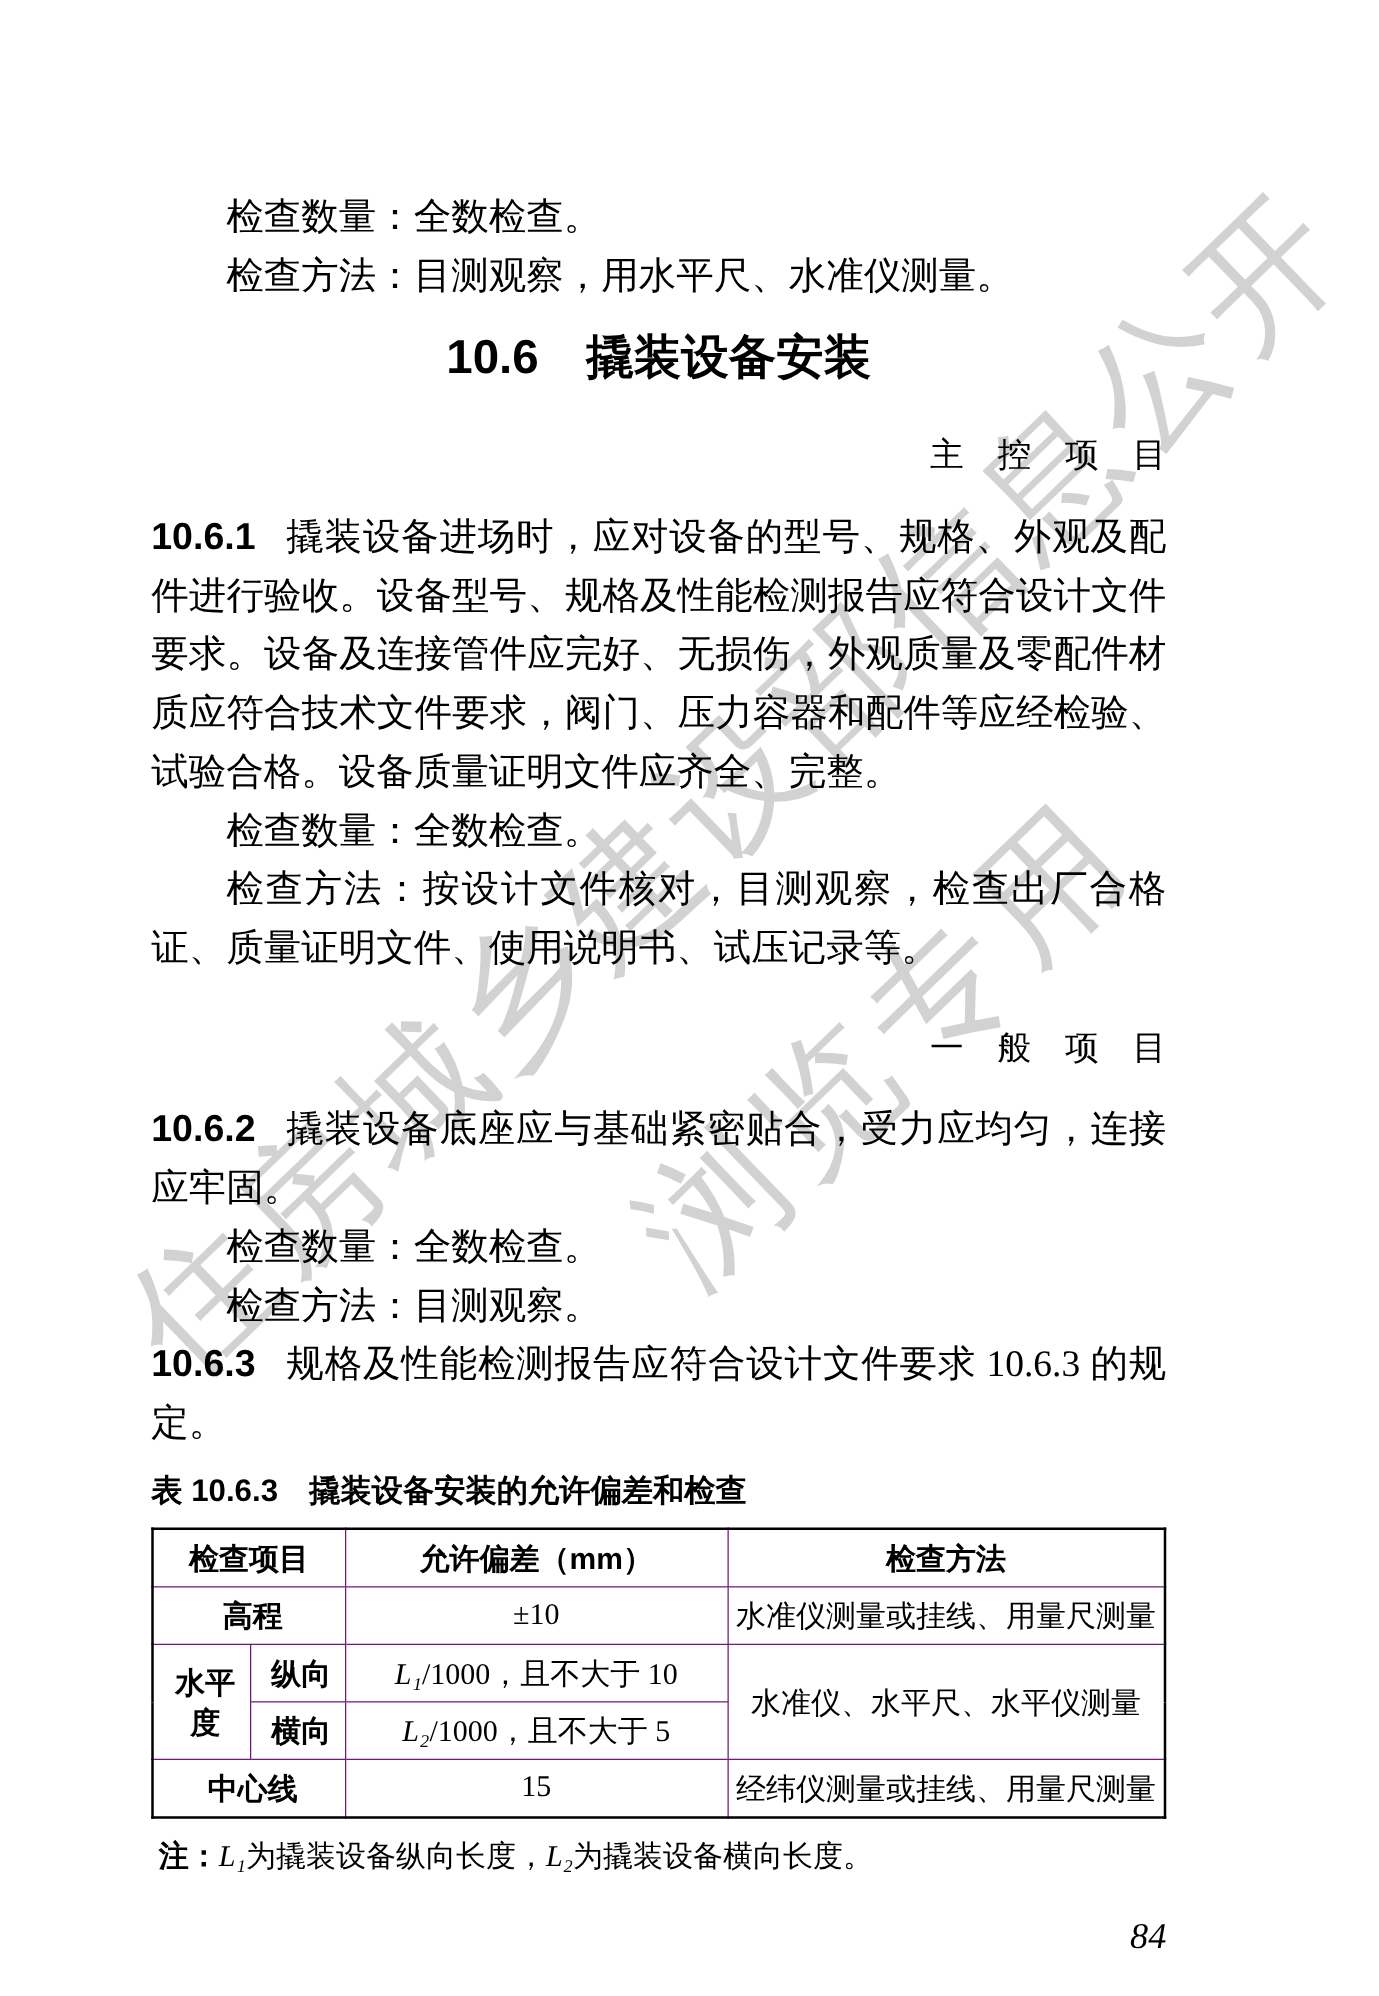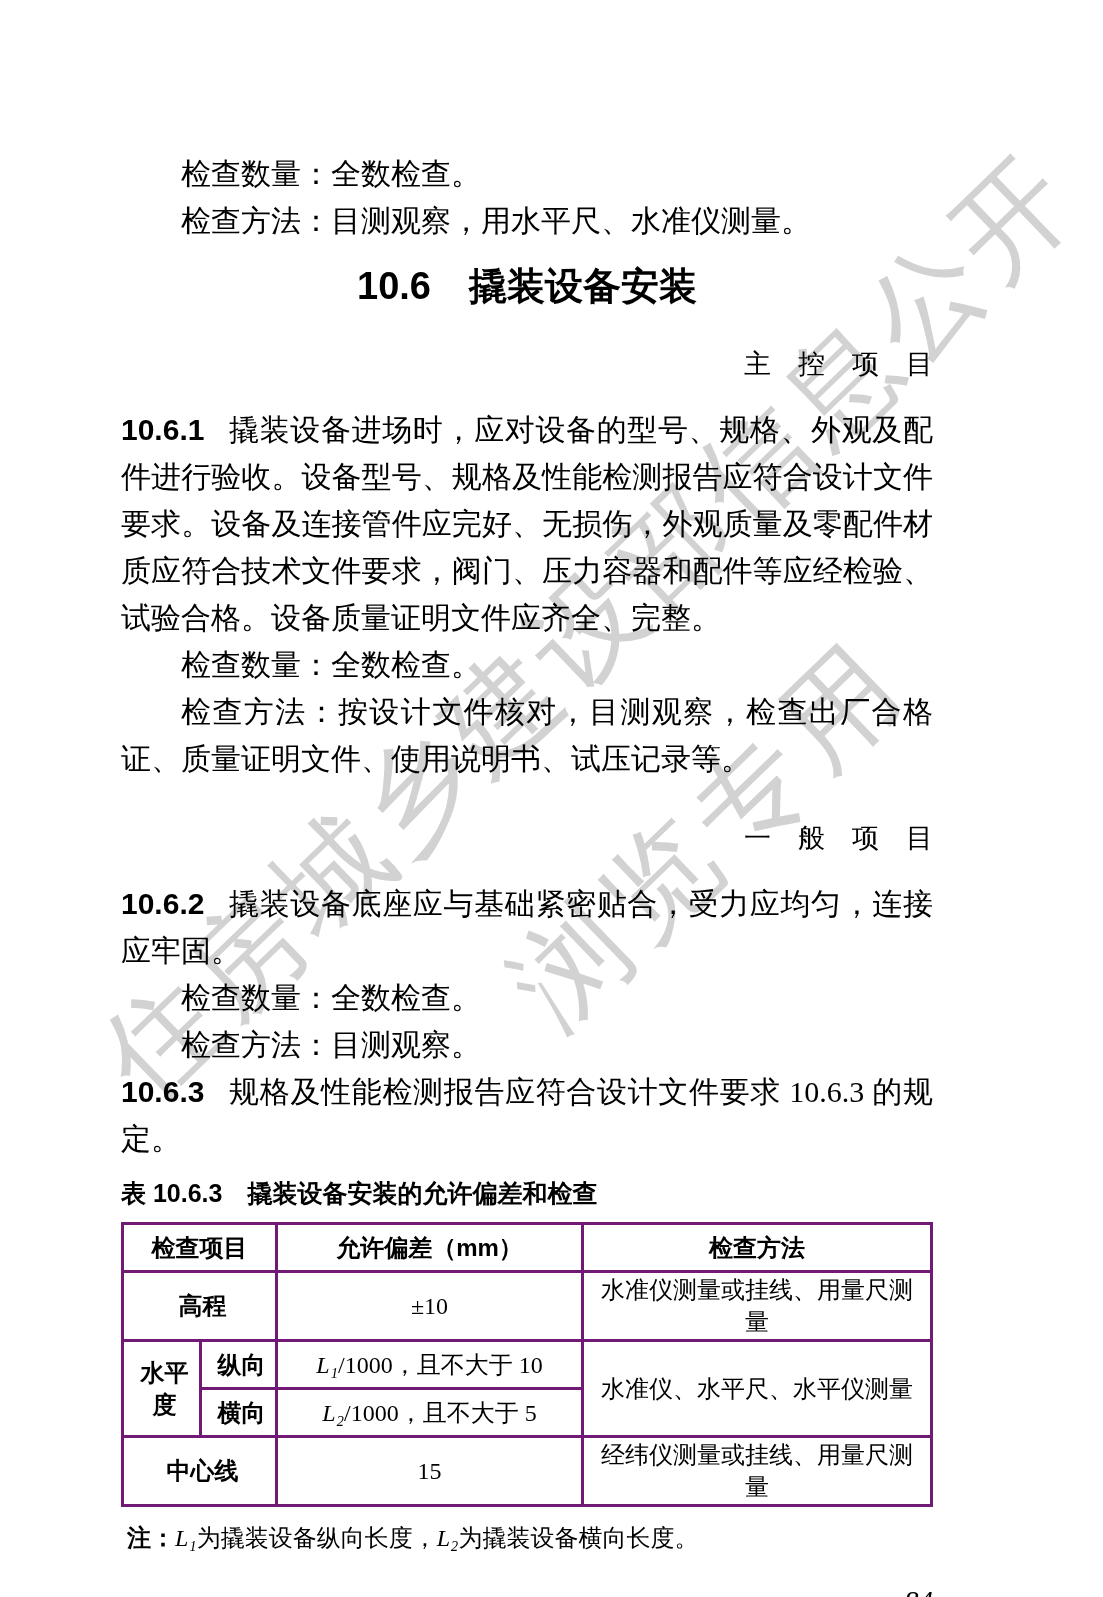--- a/index.html
+++ b/index.html
@@ -89,21 +89,21 @@
     font-family: "Liberation Sans", "DejaVu Sans", sans-serif;
     text-align: left;
   }
   table.spec-table {
     width: 100%;
     border-collapse: collapse;
     table-layout: fixed;
     border: 2px solid #000;
   }
   table.spec-table td {
-    border: 3px solid #701a75;
+    border: 1px solid #701a75;
     text-align: center;
     vertical-align: middle;
     font-size: 24px;
     height: 43px;
     padding: 1px 6px;
   }
   table.spec-table td.hdr {
     font-weight: bold;
     font-family: "Liberation Sans", "DejaVu Sans", sans-serif;
   }

